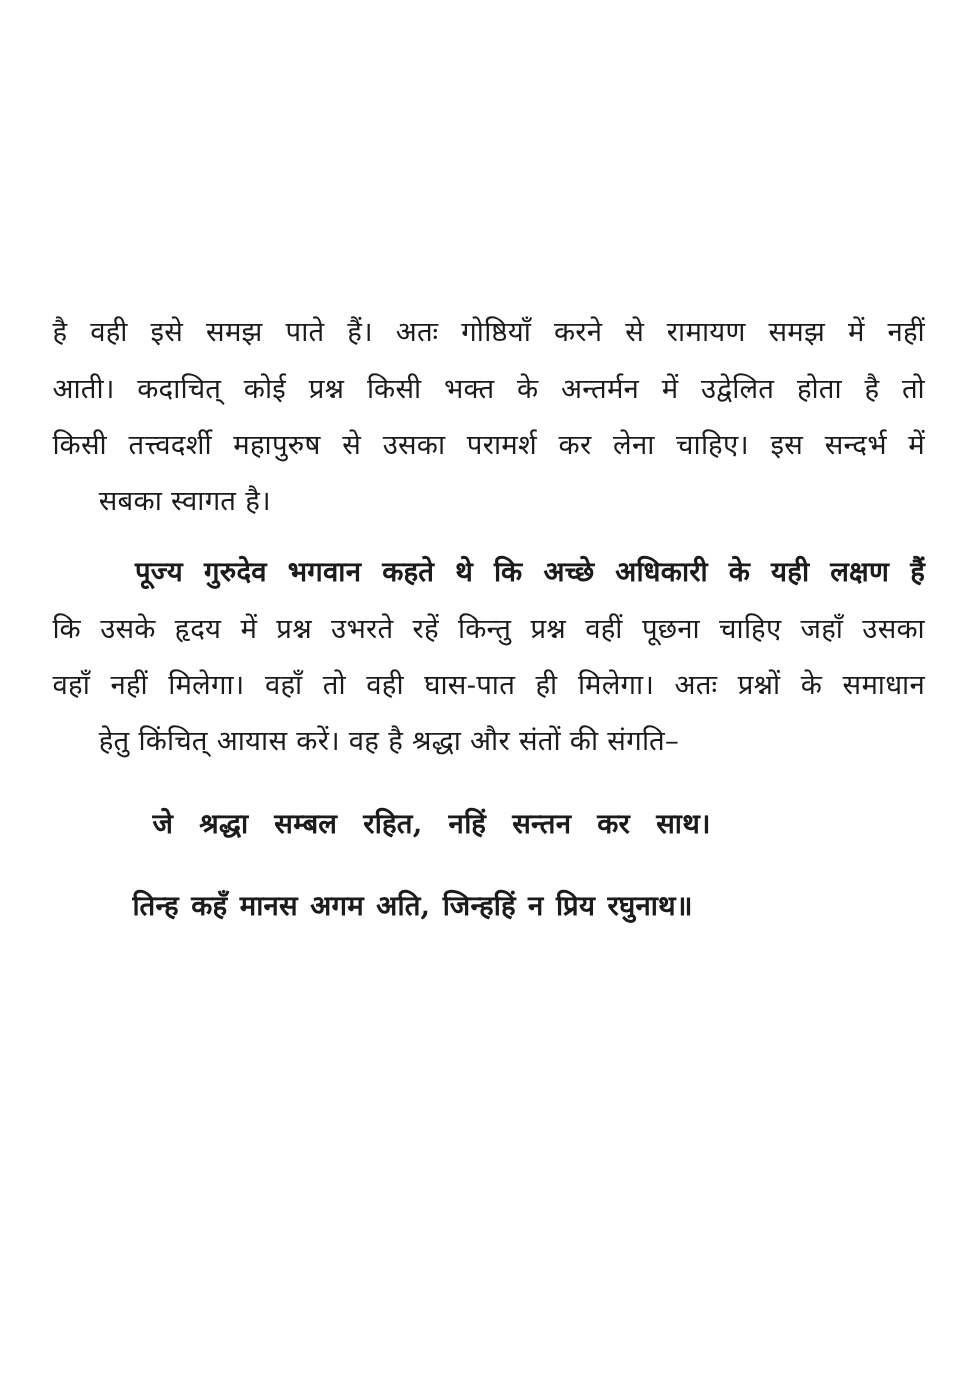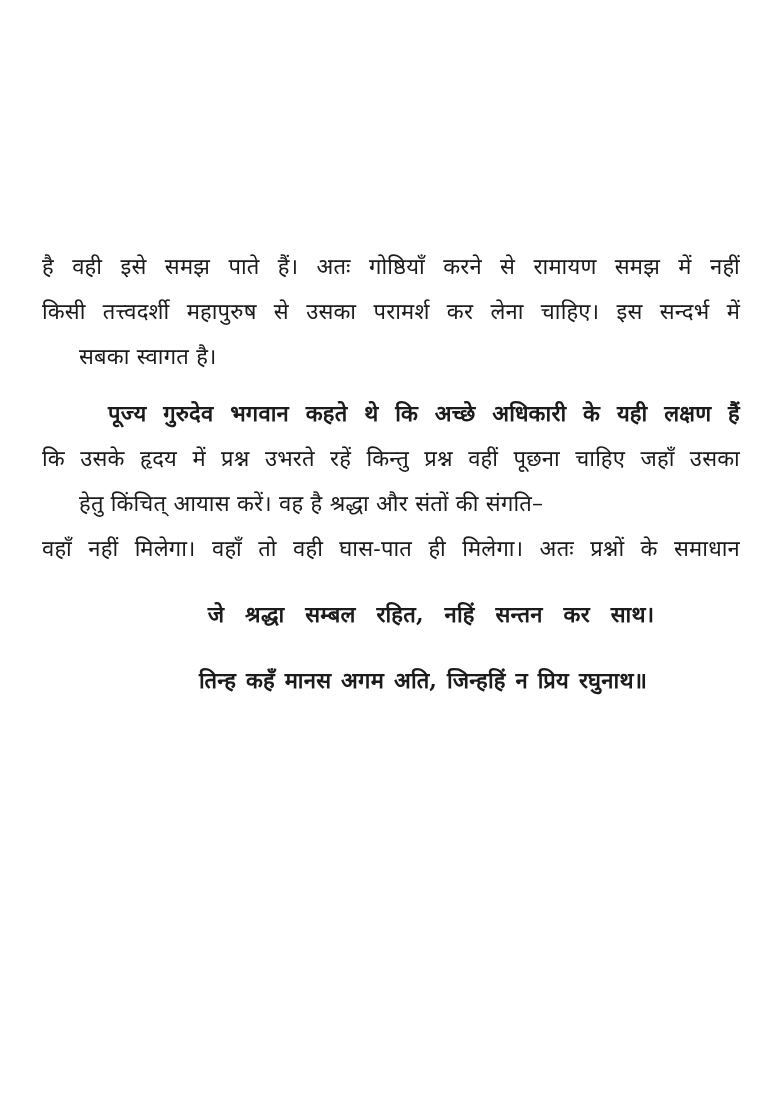--- a/index.html
+++ b/index.html
@@ -50,50 +50,51 @@
   .bline.indent {
     text-indent: 66px;
     font-weight: bold;
   }
   .verse {
     margin-top: 10px;
     font-weight: bold;
     line-height: 46px;
   }
   .verse-line {
-    text-align: center;
+    text-align: left;
     white-space: nowrap;
     margin-top: 20px;
   }
   .verse-line.v1 {
     margin-left: 80px;
     word-spacing: 13px;
   }
   .verse-line.v2 {
     margin-left: 64px;
     word-spacing: 2px;
   }
 </style>
 </head>
 <body>
 
 <div class="scan-page">
   <div class="text-block">
 
     <div class="para">
       <div class="bline">है वही इसे समझ पाते हैं। अतः गोष्ठियाँ करने से रामायण समझ में नहीं</div>
+      <div class="bline">आती। कदाचित् कोई प्रश्न किसी भक्त के अन्तर्मन में उद्वेलित होता है तो</div>
       <div class="bline">किसी तत्त्वदर्शी महापुरुष से उसका परामर्श कर लेना चाहिए। इस सन्दर्भ में</div>
       <div class="bline last">सबका स्वागत है।</div>
     </div>
 
     <div class="para">
       <div class="bline indent">पूज्य गुरुदेव भगवान कहते थे कि अच्छे अधिकारी के यही लक्षण हैं</div>
       <div class="bline">कि उसके हृदय में प्रश्न उभरते रहें किन्तु प्रश्न वहीं पूछना चाहिए जहाँ उसका</div>
+      <div class="bline">वहाँ नहीं मिलेगा। वहाँ तो वही घास-पात ही मिलेगा। अतः प्रश्नों के समाधान</div>
       <div class="bline last">हेतु किंचित् आयास करें। वह है श्रद्धा और संतों की संगति–</div>
-      <div class="bline">वहाँ नहीं मिलेगा। वहाँ तो वही घास-पात ही मिलेगा। अतः प्रश्नों के समाधान</div>
     </div>
 
     <div class="para verse">
       <div class="verse-line v1">जे श्रद्धा सम्बल रहित, नहिं सन्तन कर साथ।</div>
       <div class="verse-line v2">तिन्ह कहँ मानस अगम अति, जिन्हहिं न प्रिय रघुनाथ॥</div>
     </div>
 
     <div class="para">
     </div>
 

